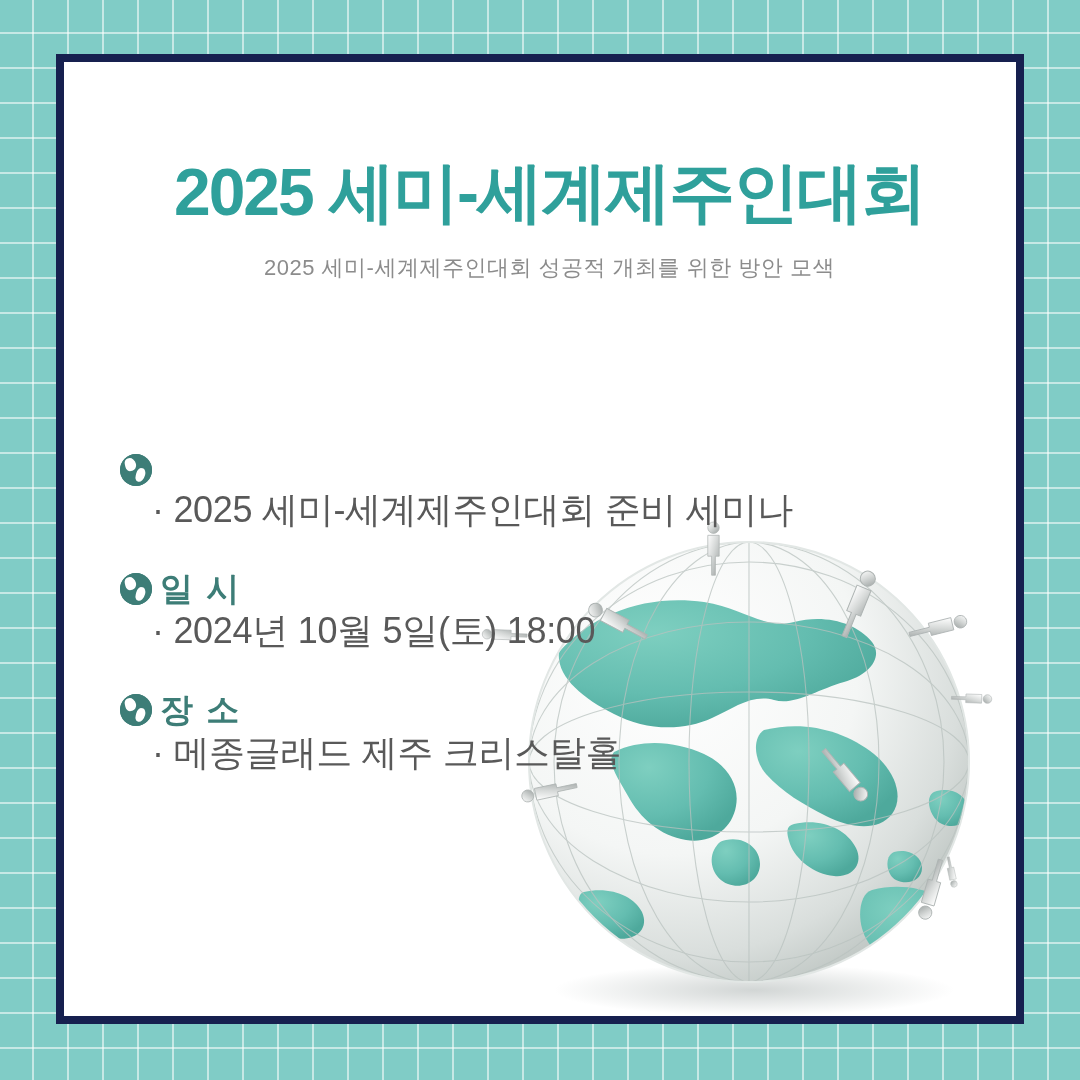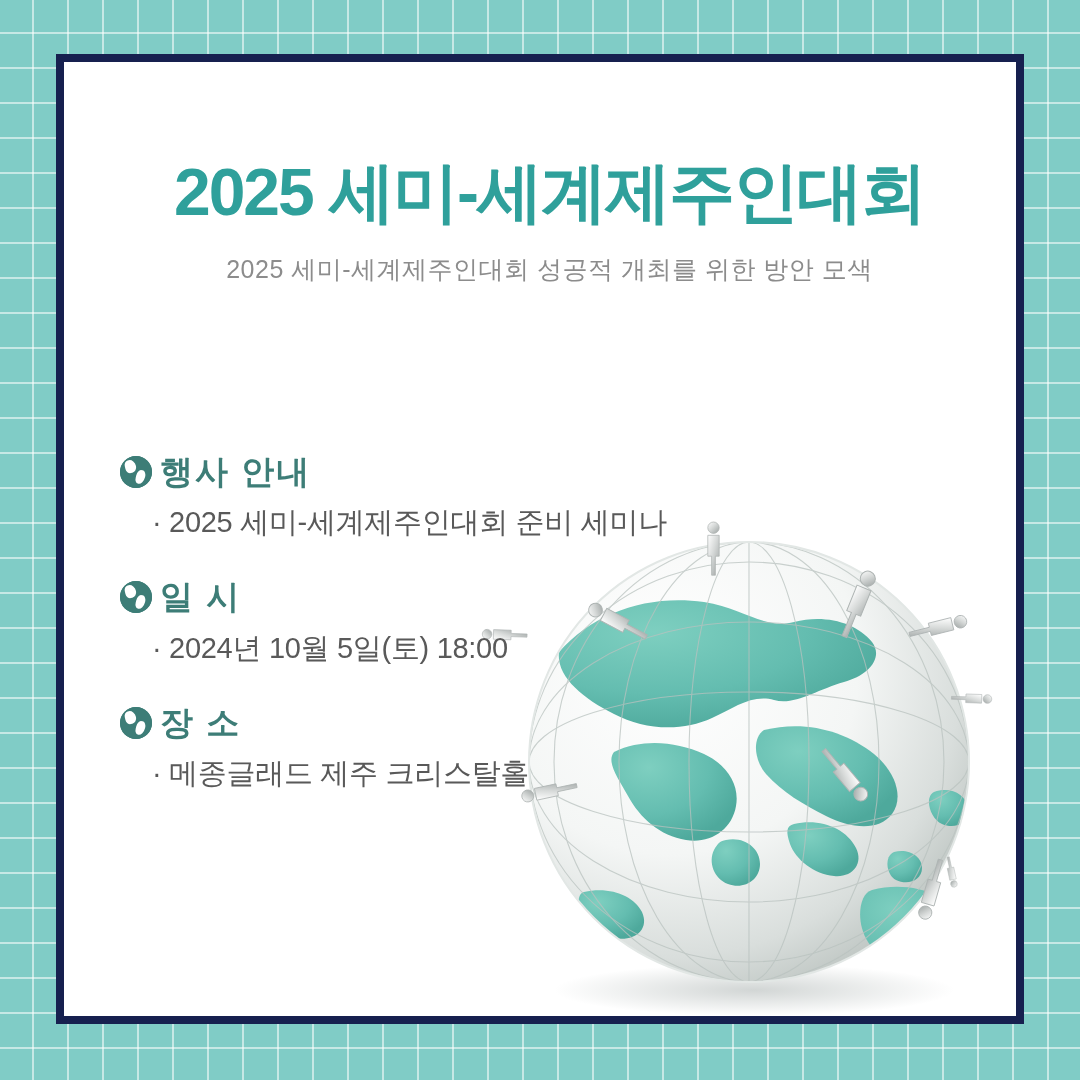--- a/index.html
+++ b/index.html
@@ -32,21 +32,21 @@
     font-size:66px; font-weight:bold; letter-spacing:-2px;
     color:#2fa09b; line-height:1.05; white-space:nowrap;
   }
   .title-line2{
     margin-top:8px;
     font-size:74px; font-weight:bold; letter-spacing:-2px;
     color:#16204f; line-height:1.05; white-space:nowrap;
   }
   .subtitle{
     margin-top:26px;
-    font-size:25px; color:#8c8c8c; letter-spacing:0.5px;
+    font-size:22px; color:#8c8c8c; letter-spacing:0.5px;
     white-space:nowrap;
   }
 
   
   .info{ position:absolute; left:56px; top:392px; width:620px; z-index:4; }
   .section{ margin-bottom:36px; }
   .sec-head{ display:flex; align-items:center; gap:8px; }
   .globe-icon{
     width:32px; height:32px; border-radius:50%;
     background:#3d7d77; position:relative; flex:none;
@@ -62,22 +62,22 @@
     content:""; position:absolute; left:16px; top:14px;
     width:9px; height:14px; background:#ffffff;
     border-radius:50% 45% 60% 40%;
     transform:rotate(14deg);
   }
   .sec-title{
     font-size:33px; font-weight:bold; color:#3d7d77;
     letter-spacing:2px; line-height:1.1;
   }
   .sec-line{
-    font-size:29px; color:#595959; letter-spacing:-0.3px;
-    margin-top:13px; margin-left:32px; white-space:nowrap;
+    font-size:36px; color:#595959; letter-spacing:-0.3px;
+    margin-left:32px; white-space:nowrap;
   }
 
   
   .globe-wrap{
     position:absolute; right:-8px; bottom:-6px;
     width:560px; height:560px; z-index:2;
   }
   .globe-wrap svg{ width:100%; height:100%; display:block; }
 </style>
 </head>
@@ -201,21 +201,20 @@
         </g>
       </g>
     </svg>
   </div>
 
   <div class="info">
 
     <div class="section">
       <div class="sec-head">
         <span class="globe-icon"></span>
-        <span class="sec-title">행사 안내</span>
       </div>
       <div class="sec-line">· 2025 세미-세계제주인대회 준비 세미나</div>
     </div>
 
     <div class="section">
       <div class="sec-head">
         <span class="globe-icon"></span>
         <span class="sec-title">일 시</span>
       </div>
       <div class="sec-line">· 2024년 10월 5일(토) 18:00</div>

